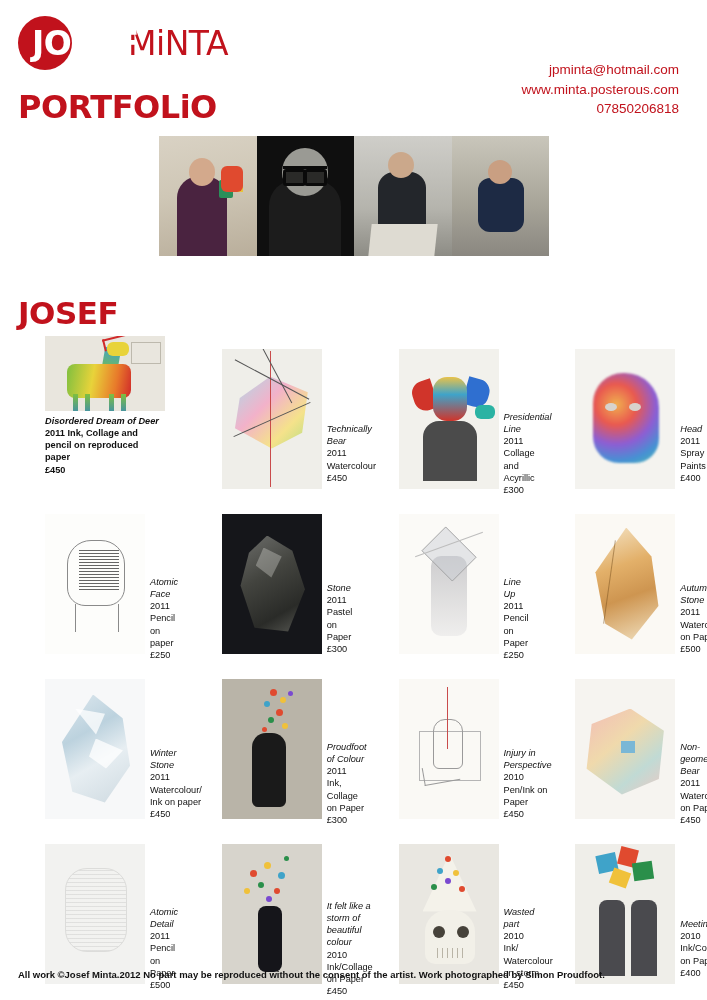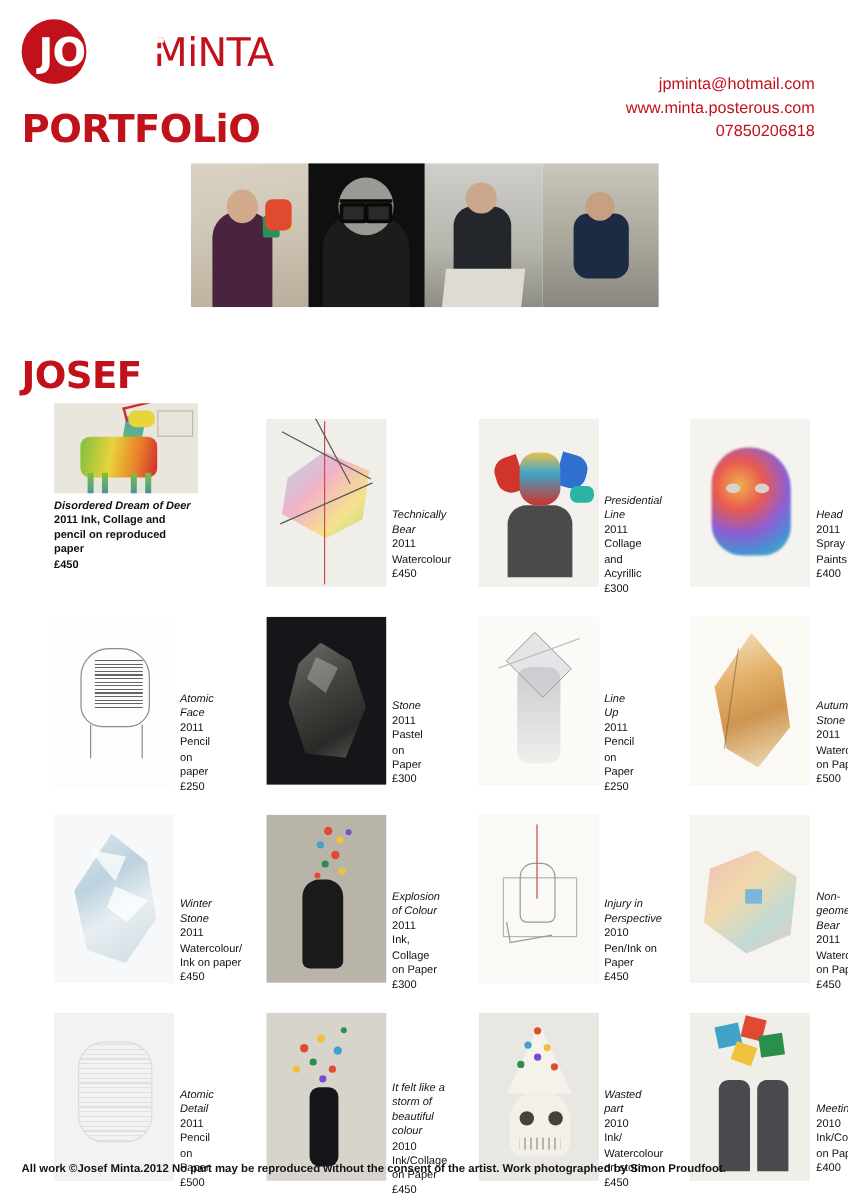--- a/index.html
+++ b/index.html
@@ -721,21 +721,21 @@
               <span class="burst b2"></span>
               <span class="burst b3"></span>
             <span class="burst b4"></span>
               <span class="burst b5"></span>
               <span class="burst b6"></span>
             <span class="burst b7"></span>
               <span class="burst b8"></span>
           </div>
         </div>
         <div class="cap">
-          <div class="title">Explosion of Colour</div>
+          <div class="title">Proudfoot of Colour</div>
           <div>2011</div>
           <div>Ink, Collage on Paper</div>
           <div>£300</div>
         </div>
       </div>
 
       <div class="cell">
         <div class="thumb">
           <div class="art a-injury">
             <span class="box"></span>

